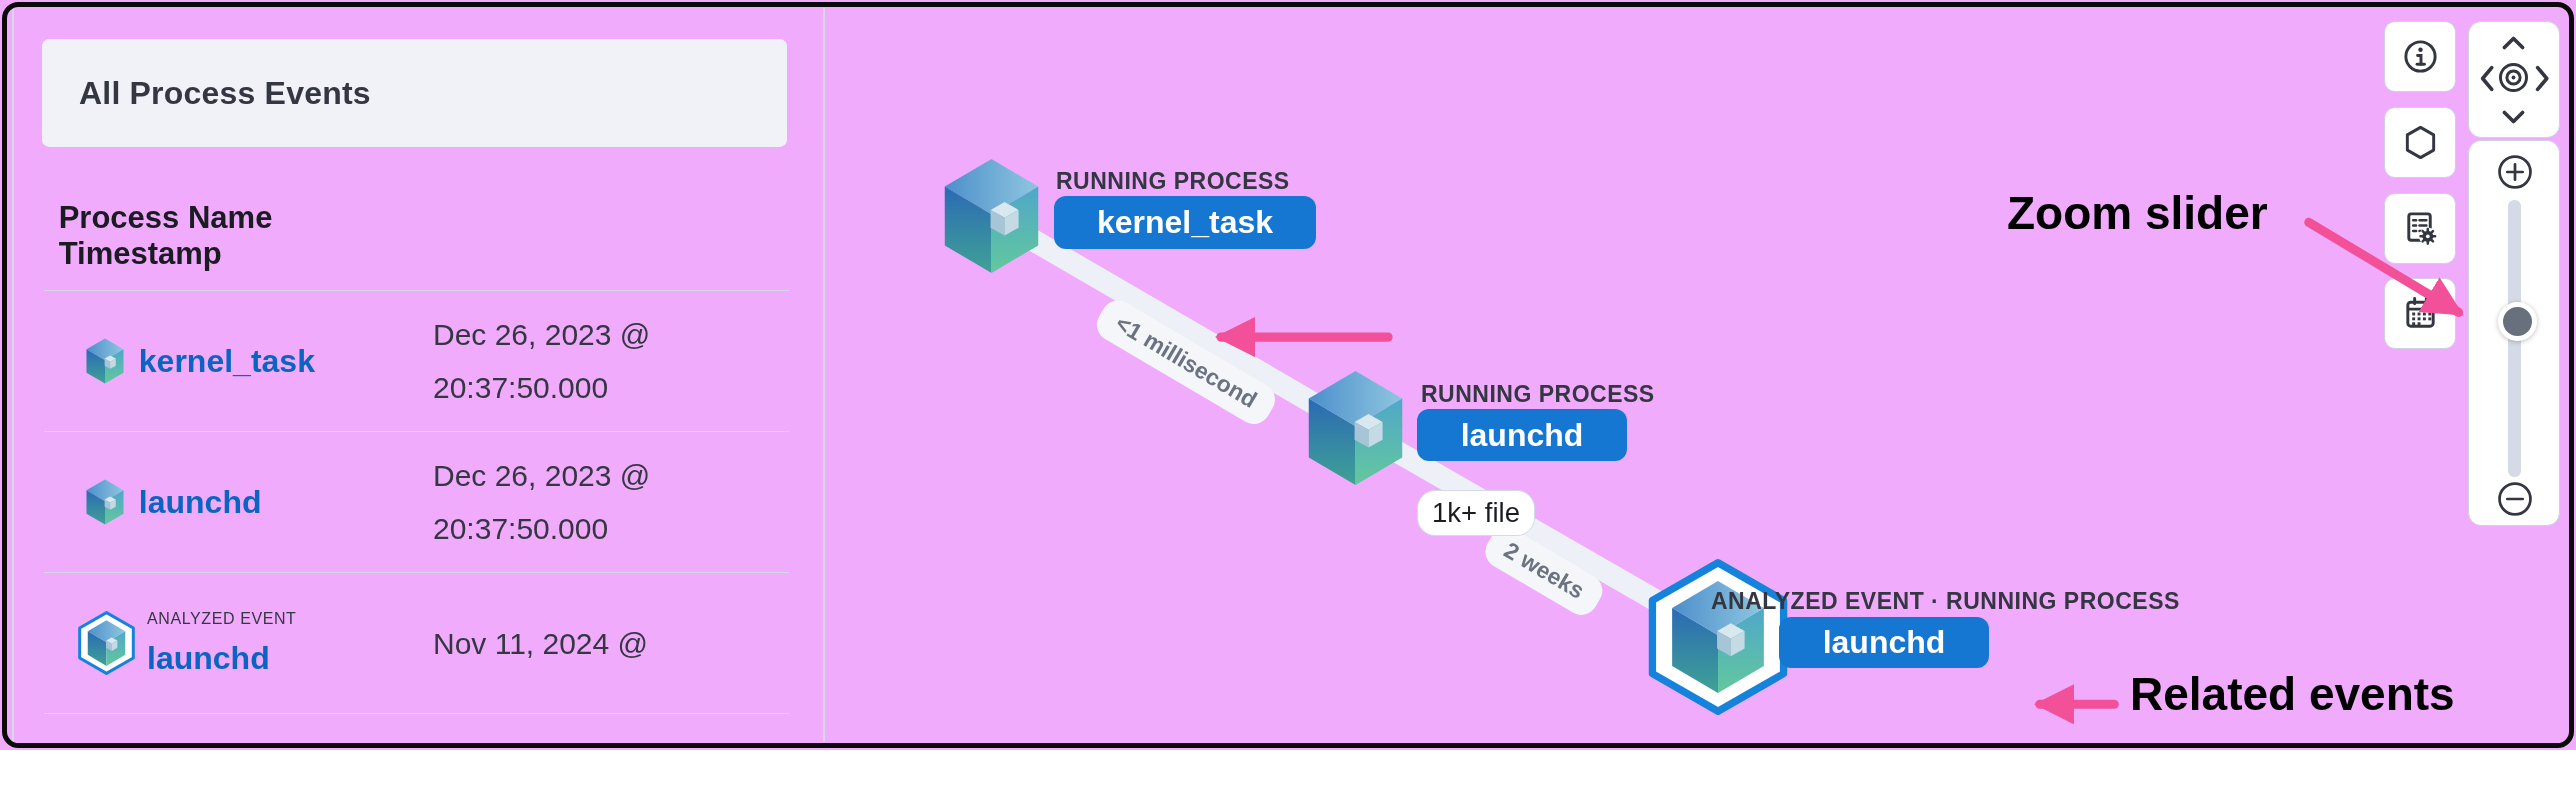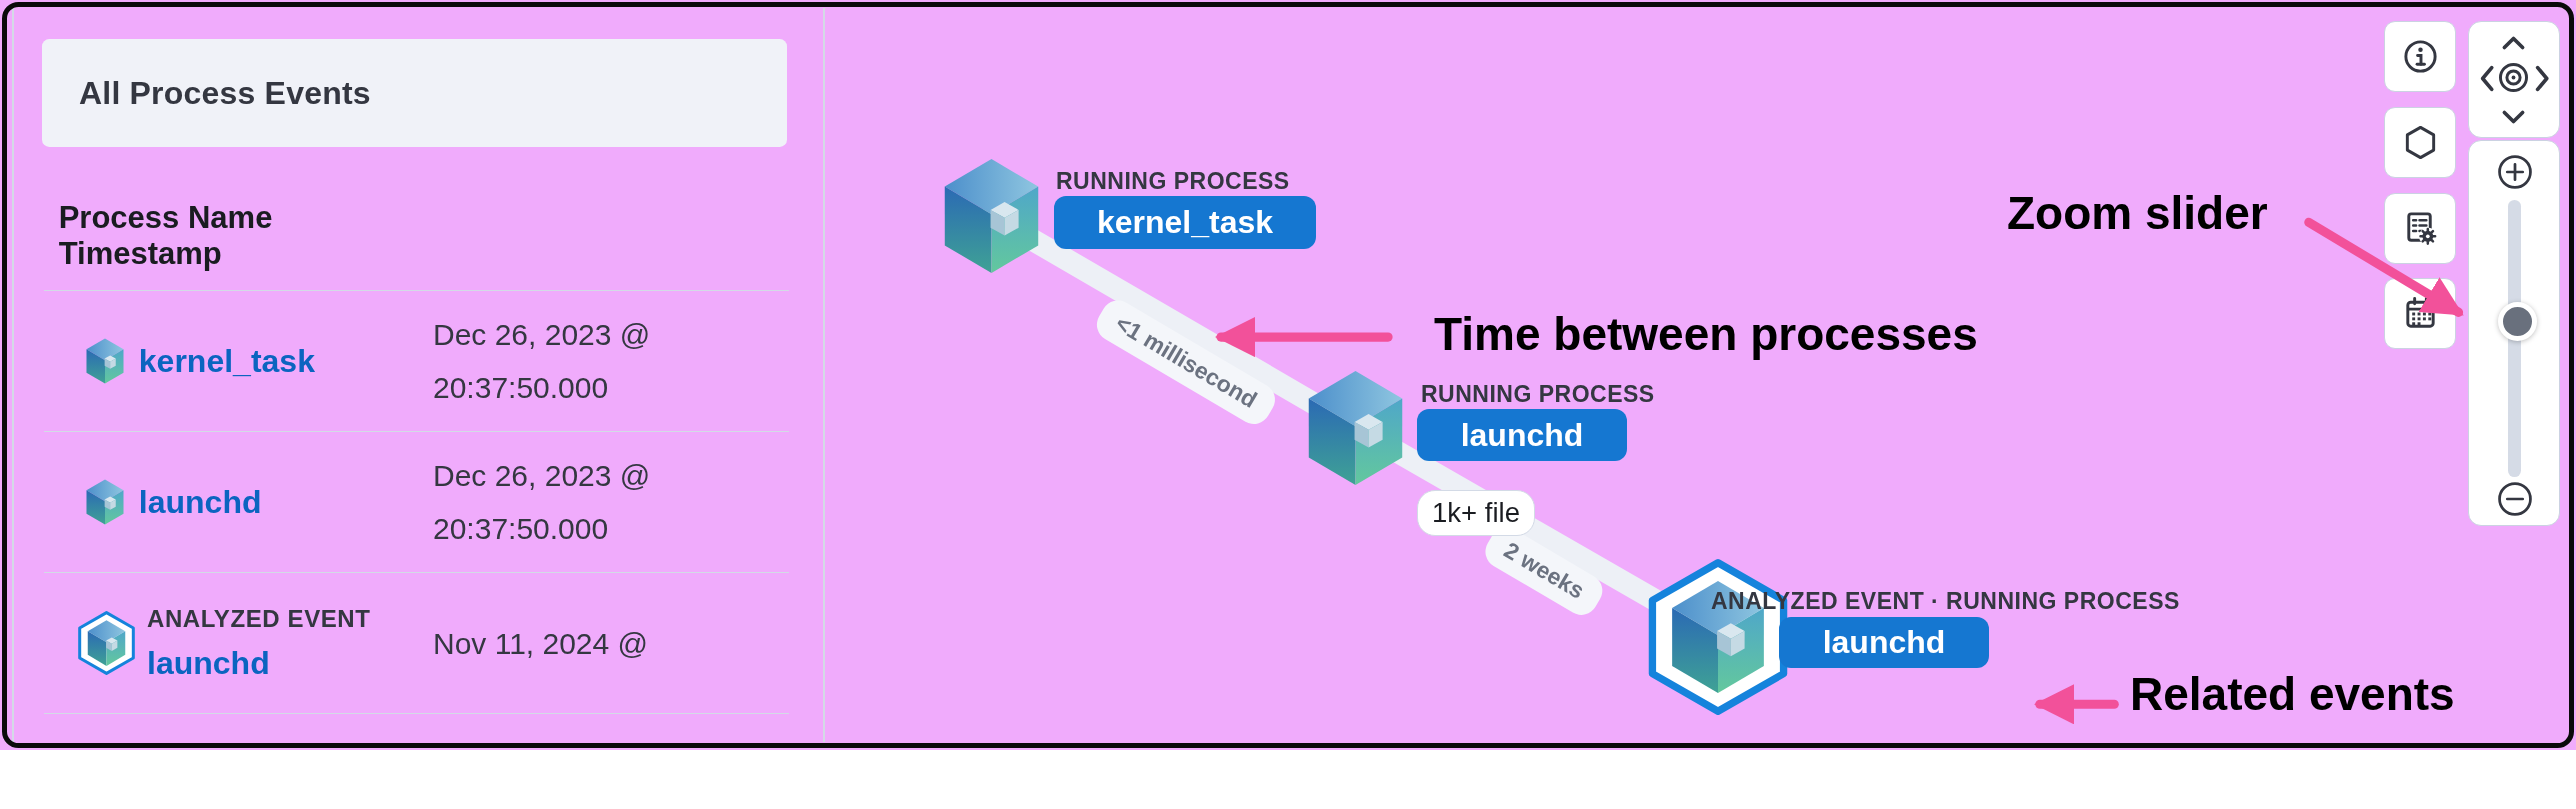--- a/index.html
+++ b/index.html
@@ -19,21 +19,21 @@
   .th{font-size:31px;font-weight:700;color:#1A1C21;}
   .th-name{width:375px;}
   .trow{display:flex;align-items:center;height:141px;border-bottom:1.8px solid #D3DAE6;
         padding-left:41px;box-sizing:border-box;}
   .trow.analyzed{padding-left:33px;}
   .cell-name{width:348px;display:flex;align-items:center;}
   .trow.analyzed .cell-name{width:356px;}
   .row-icon{margin-right:13.8px;flex:none;}
   .trow.analyzed .row-icon{margin-right:11px;}
   .proc-link{font-size:32px;font-weight:600;color:#0B64C0;cursor:pointer;}
-  .analyzed-label{font-size:24px;font-weight:700;color:#343741;letter-spacing:0.6px;margin-bottom:12px;}
+  .analyzed-label{font-size:16px;font-weight:400;color:#343741;letter-spacing:0.6px;margin-bottom:12px;}
   .cell-time{font-size:30px;color:#343741;line-height:53px;}
 
   
   .edges-svg,.arrows-svg{position:absolute;left:0;top:0;width:2576px;height:810px;pointer-events:none;}
   .edges-svg{z-index:1;} .arrows-svg{z-index:6;}
   .edge-label{position:absolute;z-index:2;background:#F4F6FA;color:#6B7280;font-size:23px;font-weight:600;
         padding:7.3px 18.4px;border-radius:16.5px;white-space:nowrap;
         transform:translate(-50%,-50%) rotate(30.5deg);}
   .node{position:absolute;z-index:3;}
   .node-type{position:absolute;font-size:23px;font-weight:700;color:#343741;letter-spacing:0.5px;
@@ -179,21 +179,20 @@
   <svg class="node" style="left:1646px;top:556px;" width="144" height="162" viewBox="0 0 157 176">
       <use href="#hexCube"></use>
     </svg>
   <div class="node-type" style="left:1711px;top:588px;">ANALYZED EVENT · RUNNING PROCESS</div>
   <div class="node-pill" style="left:1779px;top:617px;width:210px;height:51px;">launchd</div>
   <div class="badge-row" style="left:1781px;top:726px;margin-top:48px;">
     <div class="evt-badge" style="width:106px;height:42px;">2 alert</div>
     <div class="evt-badge" style="width:103px;height:42px;">7 file</div>
   </div>
 
-  <div class="annot" style="left:1434px;top:307px;">Time between processes</div>
   <div class="annot" style="left:2130px;top:667px;">Related events</div>
   <div class="annot" style="left:2007px;top:186px;">Zoom slider</div>
 
   <svg class="arrows-svg" viewBox="0 0 2806 882" width="2576" height="810">
     <defs>
       <marker id="ah" viewBox="0 0 10 10" refX="8.5" refY="5" markerWidth="4.4" markerHeight="4.4" orient="auto-start-reverse">
         <path d="M0 0 L10 5 L0 10 Z" fill="#F2519A"></path>
       </marker>
     </defs>
     <g stroke="#F2519A" stroke-width="10" stroke-linecap="round" fill="none">

